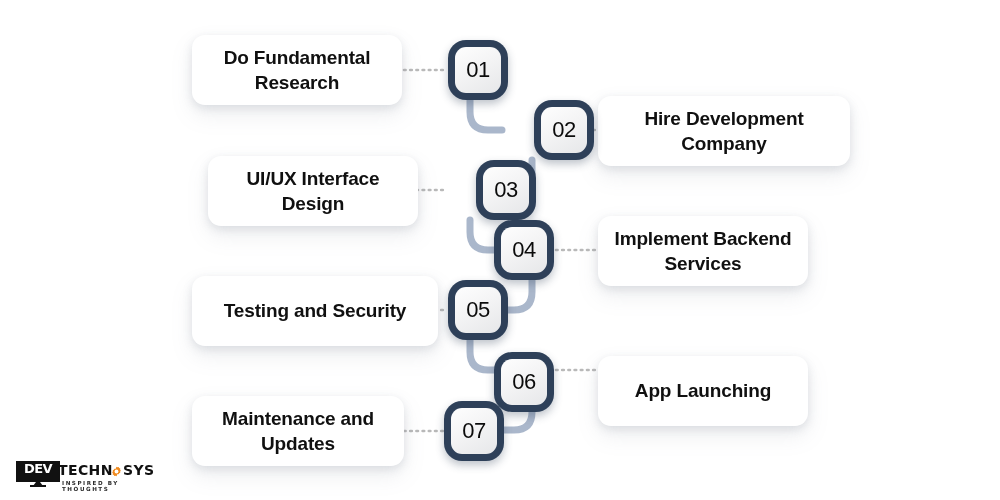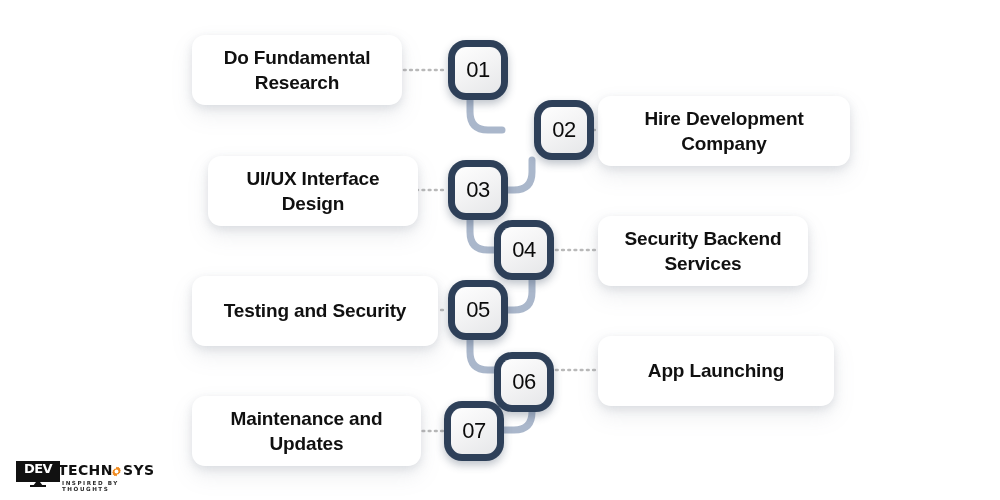--- a/index.html
+++ b/index.html
@@ -184,43 +184,43 @@
   <div class="card" style="left:192px; top:35px; width:210px; height:70px;">
     <span class="card-label">Do Fundamental Research</span>
   </div>
   <div class="card" style="left:598px; top:96px; width:252px; height:70px;">
     <span class="card-label">Hire Development Company</span>
   </div>
   <div class="card" style="left:192px; top:156px; width:210px; height:70px;margin-left:16px;">
     <span class="card-label">UI/UX Interface Design</span>
   </div>
   <div class="card" style="left:598px; top:216px; width:210px; height:70px;">
-    <span class="card-label">Security Backend Services</span>
+    <span class="card-label">Implement Backend Services</span>
   </div>
   <div class="card" style="left:192px; top:276px; width:246px; height:70px;">
     <span class="card-label">Testing and Security</span>
   </div>
-  <div class="card" style="left:598px; top:336px; width:236px; height:70px;">
+  <div class="card" style="left:598px; top:356px; width:210px; height:70px;">
     <span class="card-label">App Launching</span>
   </div>
-  <div class="card" style="left:192px; top:396px; width:229px; height:70px;">
+  <div class="card" style="left:192px; top:396px; width:212px; height:70px;">
     <span class="card-label">Maintenance and Updates</span>
   </div>
 
   <div class="badge" style="left:448px; top:40px;">
     <div class="badge-inner">
       <span class="badge-num">01</span>
     </div>
   </div>
   <div class="badge" style="left:494px; top:100px;margin-left:40px;">
     <div class="badge-inner">
       <span class="badge-num">02</span>
     </div>
   </div>
-  <div class="badge" style="left:448px; top:160px;text-align:right;">
+  <div class="badge" style="left:476px; top:160px;text-align:right;">
     <div class="badge-inner">
       <span class="badge-num">03</span>
     </div>
   </div>
   <div class="badge" style="left:494px; top:220px;">
     <div class="badge-inner">
       <span class="badge-num">04</span>
     </div>
   </div>
   <div class="badge" style="left:448px; top:280px;">

